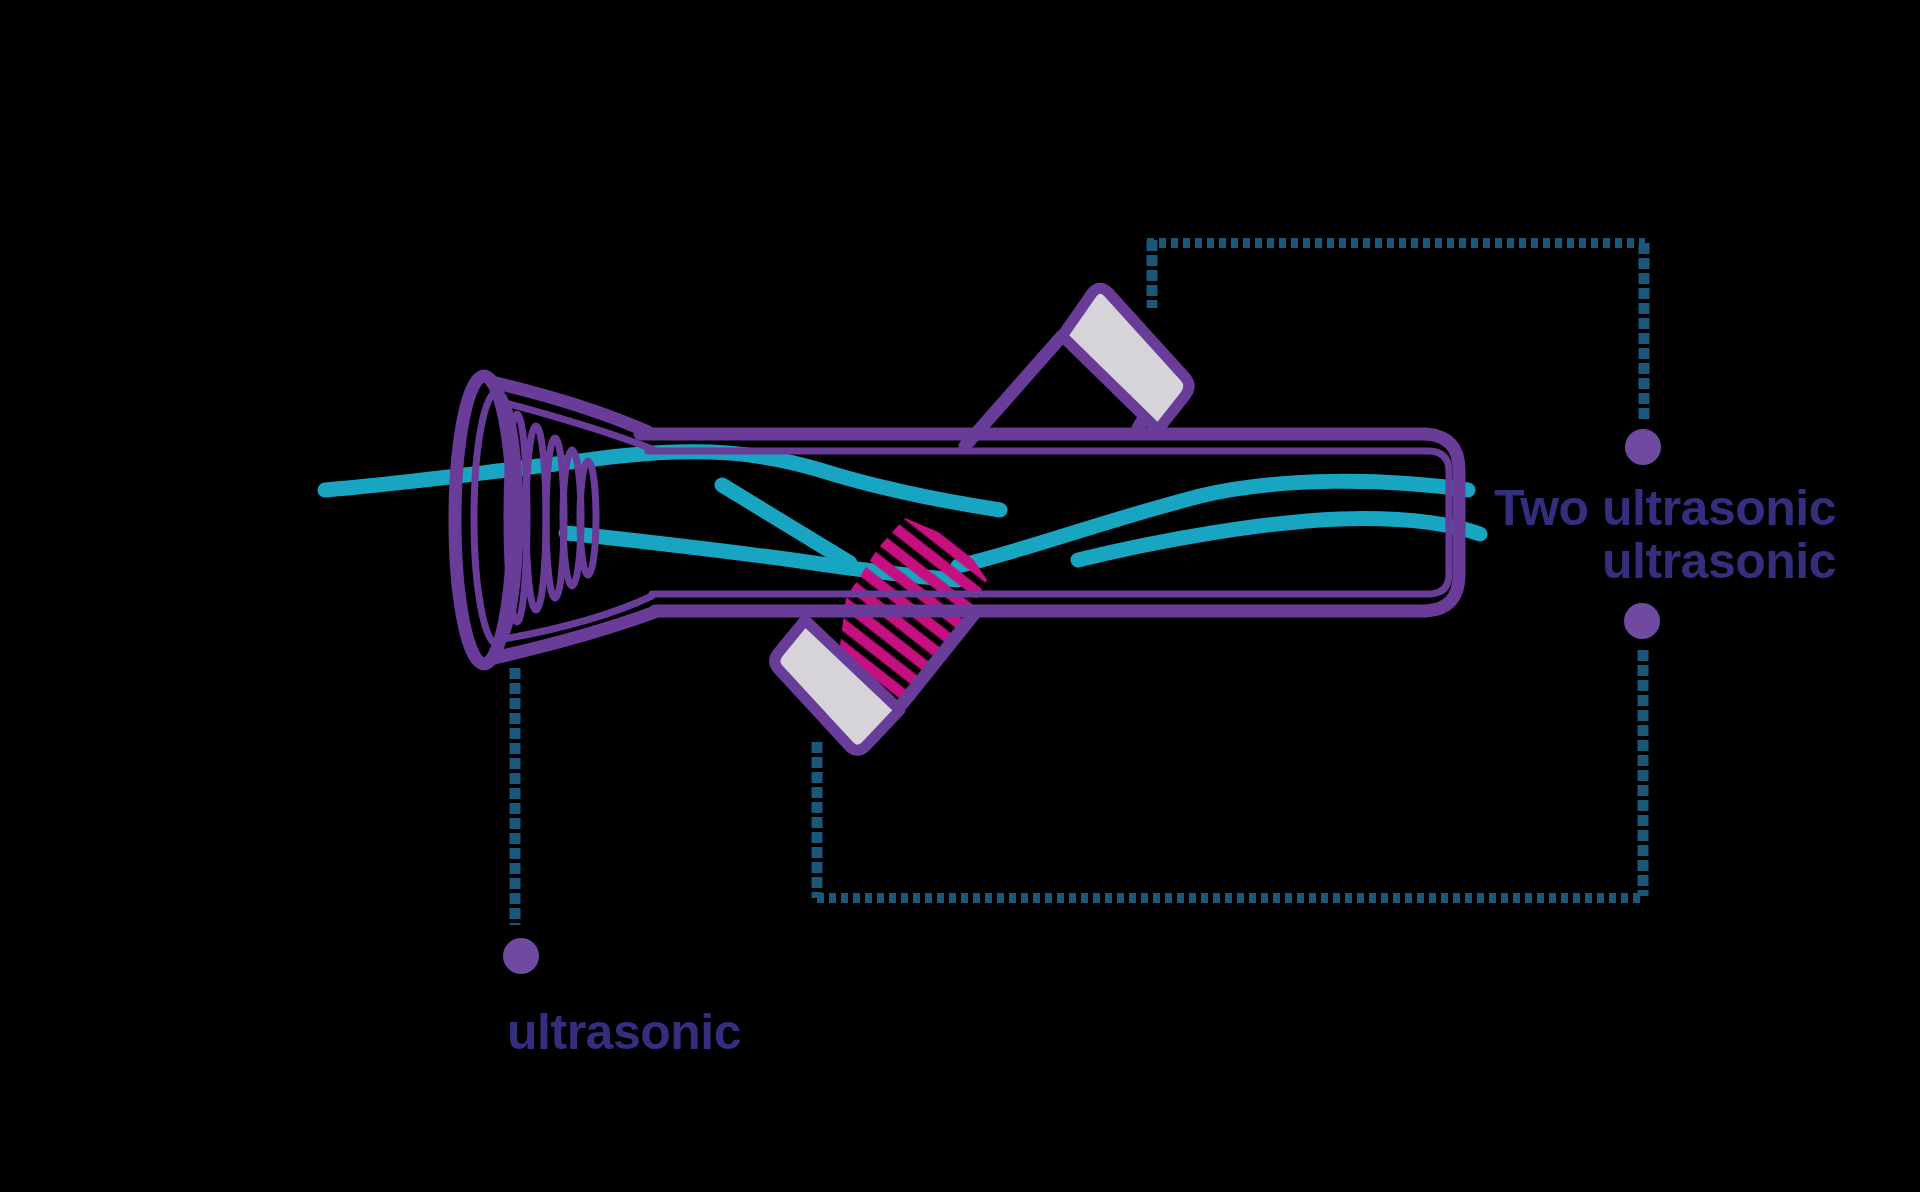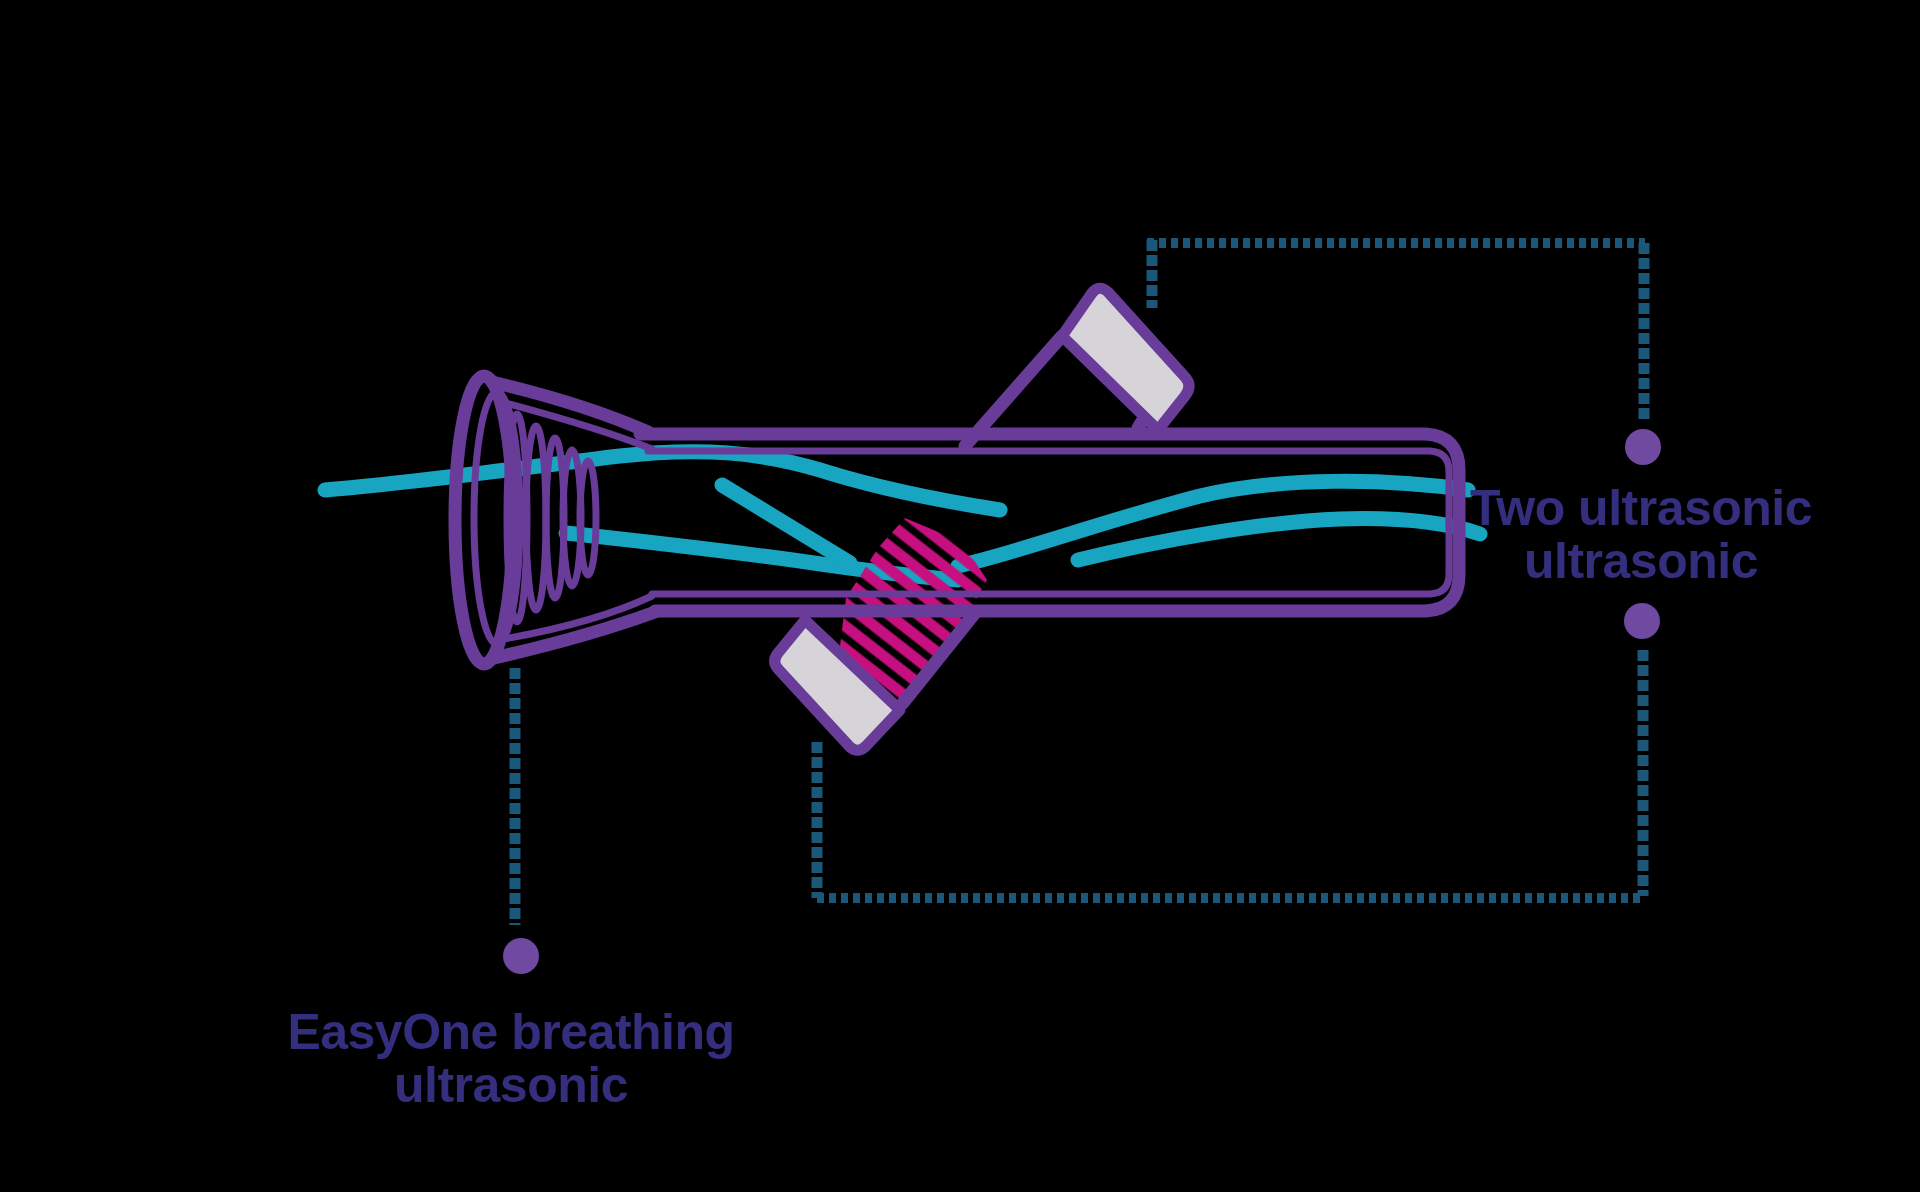--- a/index.html
+++ b/index.html
@@ -14,21 +14,21 @@
   
   .wave{stroke:var(--c-teal);stroke-width:15;fill:none;stroke-linecap:round;}
   .outline-thick{stroke:var(--c-purple);stroke-width:13;fill:none;stroke-linecap:round;}
   .outline-thin{stroke:var(--c-purple);stroke-width:7;fill:none;stroke-linecap:round;}
   .cap{fill:var(--c-cap_gray);stroke:var(--c-purple);stroke-width:11;stroke-linejoin:round;}
   .dash-v{stroke:var(--c-dash_teal);stroke-width:11;fill:none;stroke-dasharray:11 4;}
   .dash-h{stroke:var(--c-dash_teal);stroke-width:10;fill:none;stroke-dasharray:7 5;}
   .dot{fill:var(--c-dot_purple);}
   
   .label{
-    position:absolute;text-align:center;
+    position:absolute;text-align:right;
     color:var(--c-text_indigo);
     font-weight:700;font-size:50px;line-height:53px;letter-spacing:-0.5px;
   }
   .label-mouthpiece{left:281px;top:1006px;width:460px;}
   .label-transducers{left:1446px;top:482px;width:390px;}
 </style>
 </head>
 <body style="--c-background: #000000; --c-purple: #693c99; --c-dot_purple: #6f4aa0; --c-teal: #17a5c2; --c-dash_teal: #1a5778; --c-magenta: #c6107f; --c-cap_gray: #d6d4d8; --c-text_indigo: #342e7e;">
 
 <div class="stage">
@@ -96,21 +96,20 @@
 
       <path class="dash-v" d="M515,668 V925"></path>
 
       <circle class="dot" cx="1643" cy="447" r="18"></circle>
       <circle class="dot" cx="1642" cy="621" r="18"></circle>
       <circle class="dot" cx="521" cy="956" r="18"></circle>
     </g>
   </svg>
 
   <div class="label label-mouthpiece">
-    <div>EasyOne breathing</div>
     <div>ultrasonic</div>
   </div>
 
   <div class="label label-transducers">
     <div>Two ultrasonic</div>
     <div>ultrasonic</div>
   </div>
 
 </div>
 

